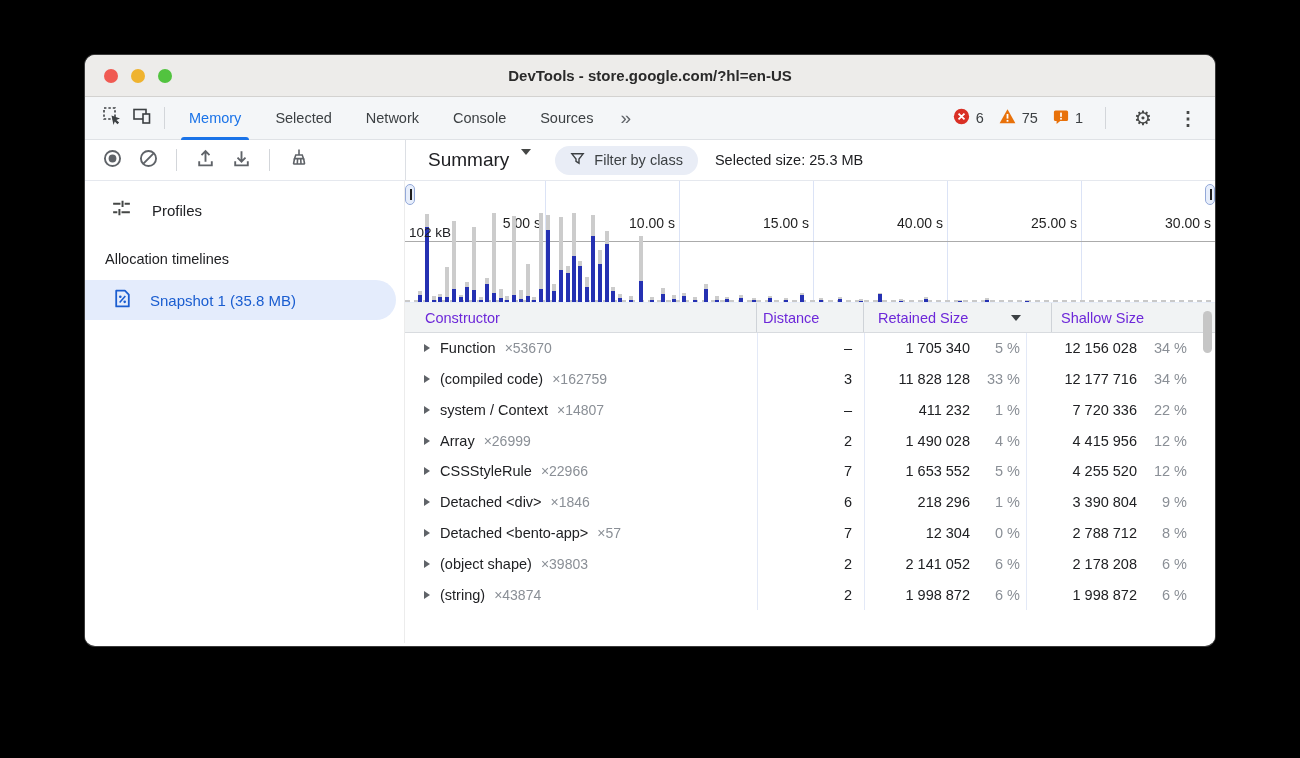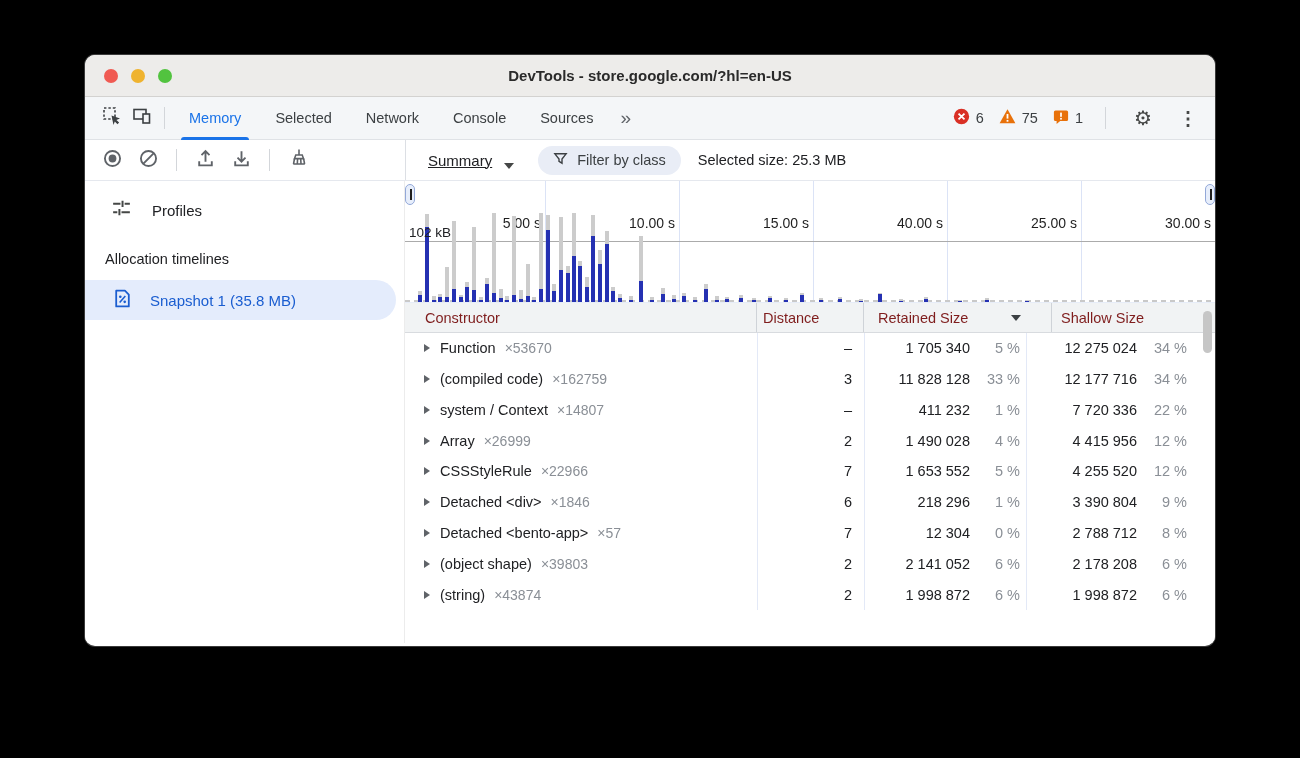--- a/index.html
+++ b/index.html
@@ -31,21 +31,21 @@
   .badges { margin-left:auto; display:flex; align-items:center; gap:15px; font-size:14.5px; color:#3c4043; }
   .badge { display:flex; align-items:center; gap:6px; }
   .gear { font-size:20px; color:#454746; line-height:1; }
   .kebab { font-size:19px; color:#454746; font-weight:bold; line-height:1; padding:0 4px; }
 
   
   .toolbar { height:41px; background:#fff; border-bottom:1px solid #e5e8ee;
              display:flex; align-items:center; }
   .tb-left { width:320px; flex:none; display:flex; align-items:center; padding-left:12px; gap:6px; }
   .tb-right { flex:1; display:flex; align-items:center; border-left:1px solid #dcdfe4; height:100%; padding-left:14px; }
-  .summary { display:flex; align-items:flex-end; gap:12px; font-size:15px; color:#202124; padding:0 8px;text-decoration:underline; }
+  .summary { display:flex; align-items:flex-start; gap:12px; font-size:19px; color:#202124; padding:0 8px; }
   .caret-down { width:0; height:0; border-left:5px solid transparent; border-right:5px solid transparent;
                 border-top:6px solid #454746; }
   .filter-pill { margin-left:16px; height:29px; background:#e9edf6; border-radius:15px;
                  display:flex; align-items:center; gap:9px; padding:0 15px; color:#3c4043; font-size:14.5px; }
   .selected-size { margin-left:17px; font-size:14.5px; color:#202124; }
 
   
   .content { display:flex; height:462px; }
   .sidebar { width:320px; flex:none; background:#fff; border-right:1px solid #ececec; }
   .profiles-row { margin-top:11px; height:36px; display:flex; align-items:center; gap:19px;
@@ -69,21 +69,21 @@
   .bar { position:absolute; bottom:0; width:4px; z-index:2; }
   .bar.total { background:#cccccc; }
   .bar.live  { background:#2531b2; z-index:3; }
   .handle { position:absolute; top:3px; width:10px; height:21px; background:#e7eefb;
             border:1px solid #93a8d8; border-radius:5px; z-index:6; }
   .handle::after { content:""; position:absolute; left:3.5px; top:4px; width:2px; height:11px; background:#1f1f1f; }
   .handle.left { left:0; } .handle.right { right:0; }
 
   
   .grid-header { height:30px; background:#f1f3f4; border-bottom:1px solid #d8dbdf;
-                 display:flex; font-size:14.5px; color:#7f1d1d; }
+                 display:flex; font-size:14.5px; color:#6d28d9; }
   .hcol { height:100%; display:flex; align-items:center; border-right:1px solid #cfd3d8; }
   .hcol:last-child { border-right:none; }
   .hc0 { width:352px; padding-left:20px; } .hc1 { width:107px; padding-left:6px; }
   .hc2 { width:162px; padding-left:9px; }  .hc3 { width:188px; padding-left:14px; }
   .sort-desc { margin-left:auto; margin-right:30px; width:0; height:0;
                border-left:5px solid transparent; border-right:5px solid transparent;
                border-top:6px solid #3c4043; }
   .grid-body { position:relative; height:277px; overflow:hidden; background:#fff; }
   .colsep { position:absolute; top:0; bottom:0; width:1px; background:#e3e9f7; z-index:0; }
   .row { display:flex; align-items:center; height:30.77px; font-size:14.5px; color:#202124; position:relative; z-index:1; }
@@ -439,21 +439,21 @@
               <span class="twisty"></span>
               <span>Function</span>
               <span class="count">×53670</span>
             </div>
             <div class="c1">–</div>
             <div class="c2">
               <span>1 705 340</span>
               <span class="pct">5 %</span>
             </div>
             <div class="c3">
-              <span class="val">12 275 024</span>
+              <span class="val">12 156 028</span>
               <span class="pct">34 %</span>
             </div>
           </div>
           <div class="row">
             <div class="c0">
               <span class="twisty"></span>
               <span>(compiled code)</span>
               <span class="count">×162759</span>
             </div>
             <div class="c1">3</div>

